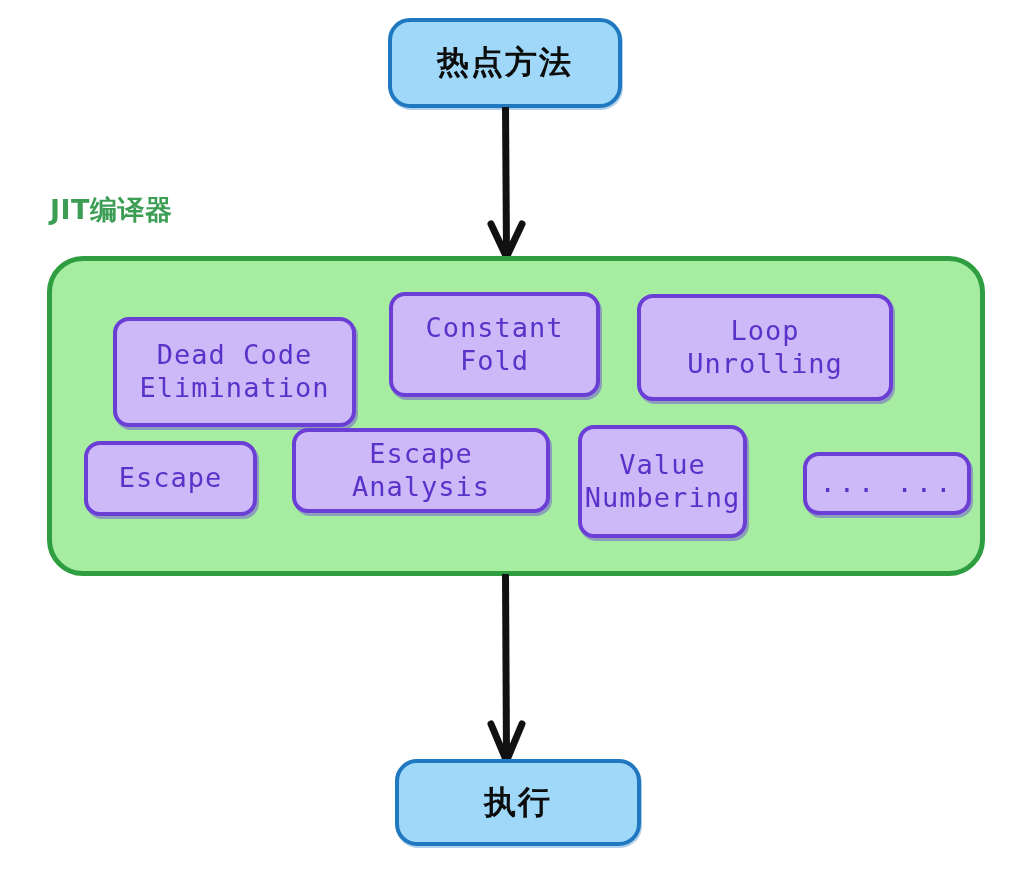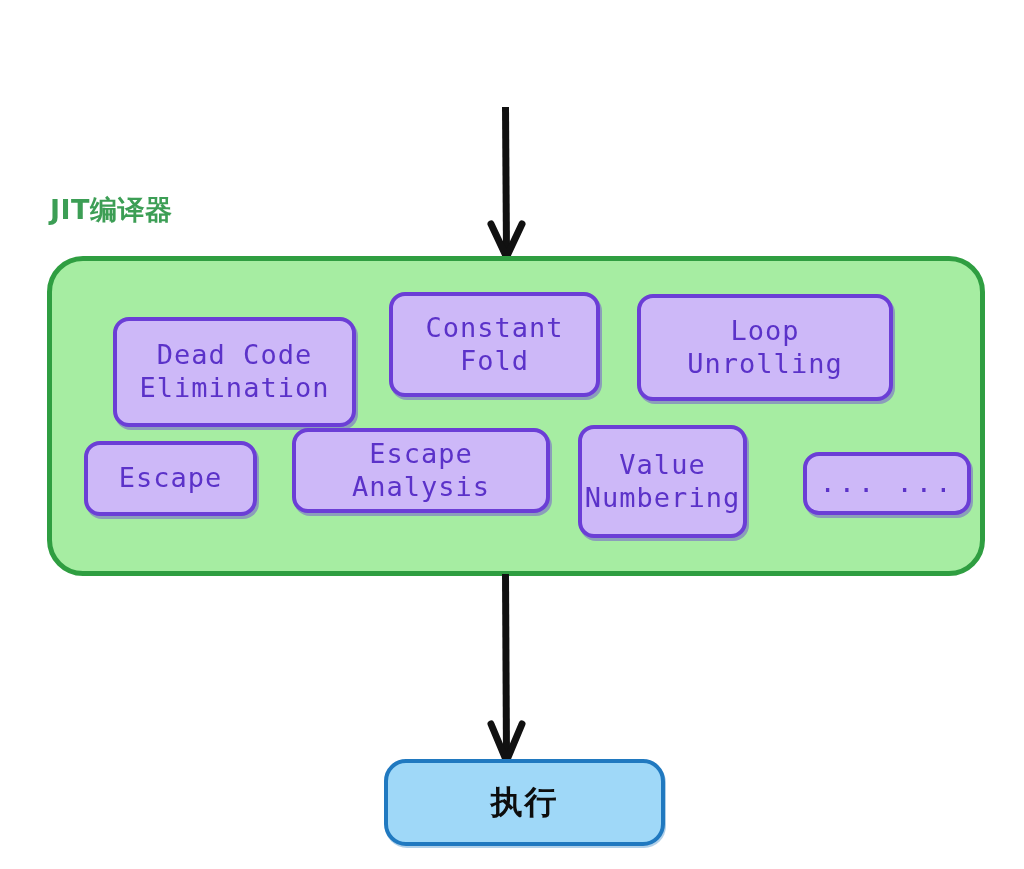--- a/index.html
+++ b/index.html
@@ -77,20 +77,21 @@
     position: absolute;
     overflow: visible;
     pointer-events: none;
   }
 </style>
 </head>
 <body>
 
 <div id="canvas">
 
+  <div class="node blue-box" style="left:388px; top:18px; width:234px; height:90px;">热点方法</div>
 
   <svg class="arrow-svg" style="left:487px; top:105px;" width="40" height="158" viewBox="0 0 40 158">
     <path d="M18.5 2 L19.5 148" stroke="#111111" stroke-width="7" fill="none" stroke-linecap="butt"></path>
     <path d="M4 119 L19.5 152 L35 119" stroke="#111111" stroke-width="7" fill="none" stroke-linecap="round" stroke-linejoin="round"></path>
   </svg>
 
   <div class="container-label" style="left:50px; top:192px;">JIT编译器</div>
 
   <div class="green-container" style="left:47px; top:256px; width:938px; height:320px;"></div>
 
@@ -111,15 +112,15 @@
   <div class="node purple-box" style="left:578px; top:425px; width:169px; height:113px;">Value
 Numbering</div>
 
   <div class="node purple-box" style="left:803px; top:452px; width:168px; height:63px; letter-spacing:3px;">...  ...</div>
 
   <svg class="arrow-svg" style="left:487px; top:572px;" width="40" height="195" viewBox="0 0 40 195">
     <path d="M18.5 2 L19.5 186" stroke="#111111" stroke-width="7" fill="none" stroke-linecap="butt"></path>
     <path d="M4 152 L19.5 189 L35 152" stroke="#111111" stroke-width="7" fill="none" stroke-linecap="round" stroke-linejoin="round"></path>
   </svg>
 
-  <div class="node blue-box" style="left:384px; top:759px; width:281px; height:87px;">执行</div>
+  <div class="node blue-box" style="left:395px; top:759px; width:246px; height:87px;">执行</div>
 
 </div>
 
 </body></html>

